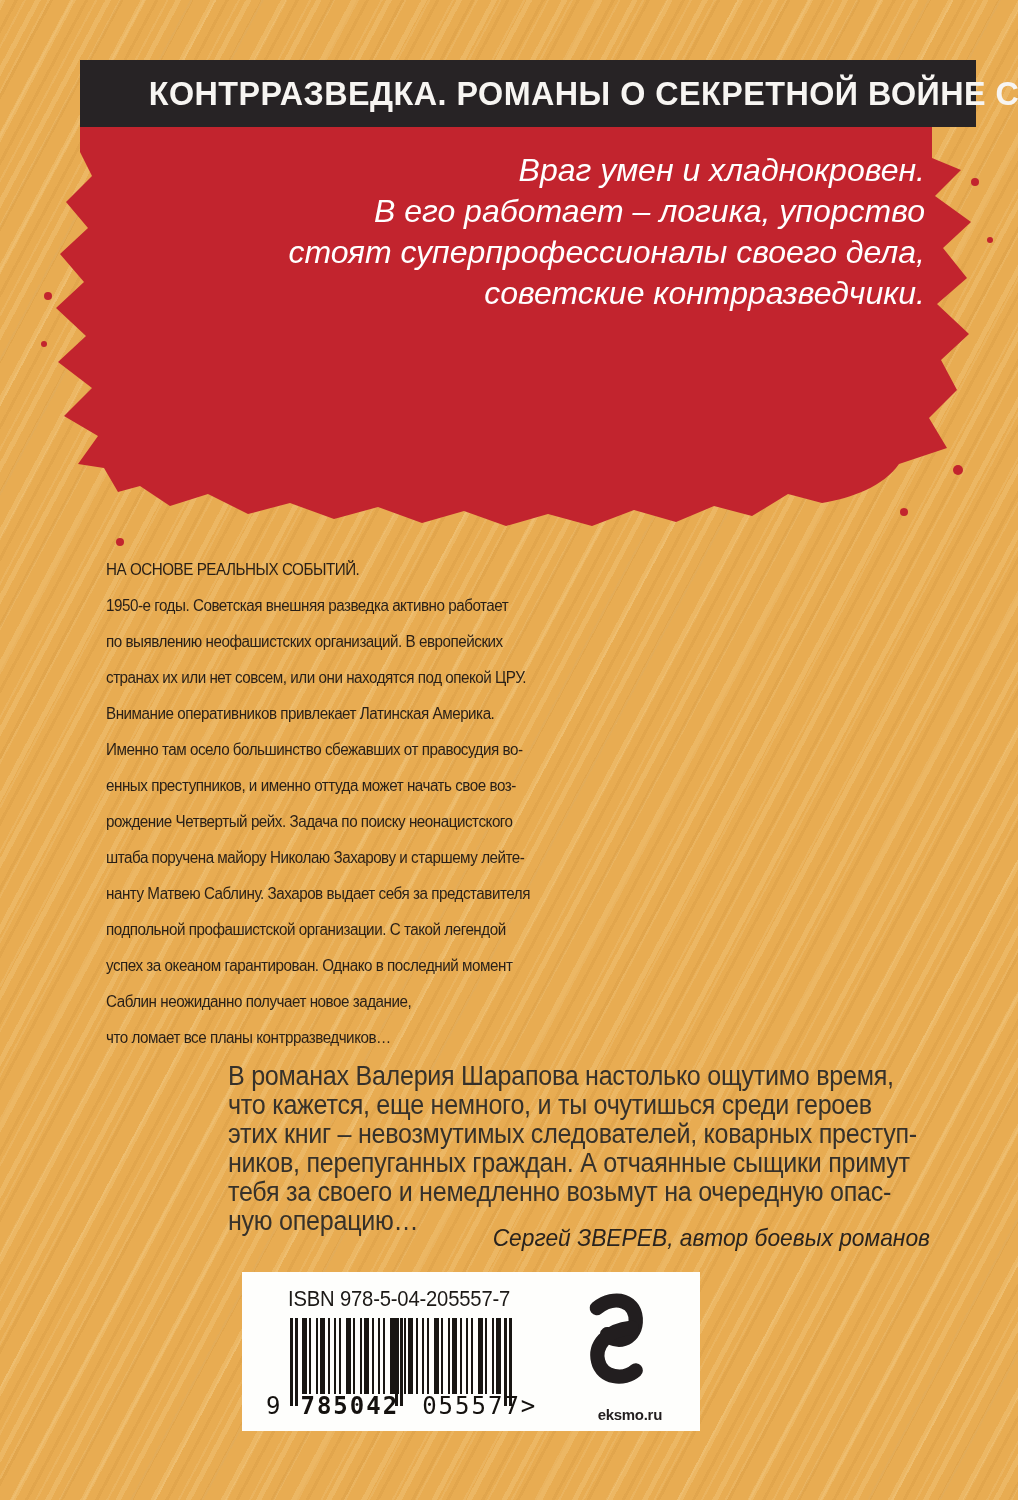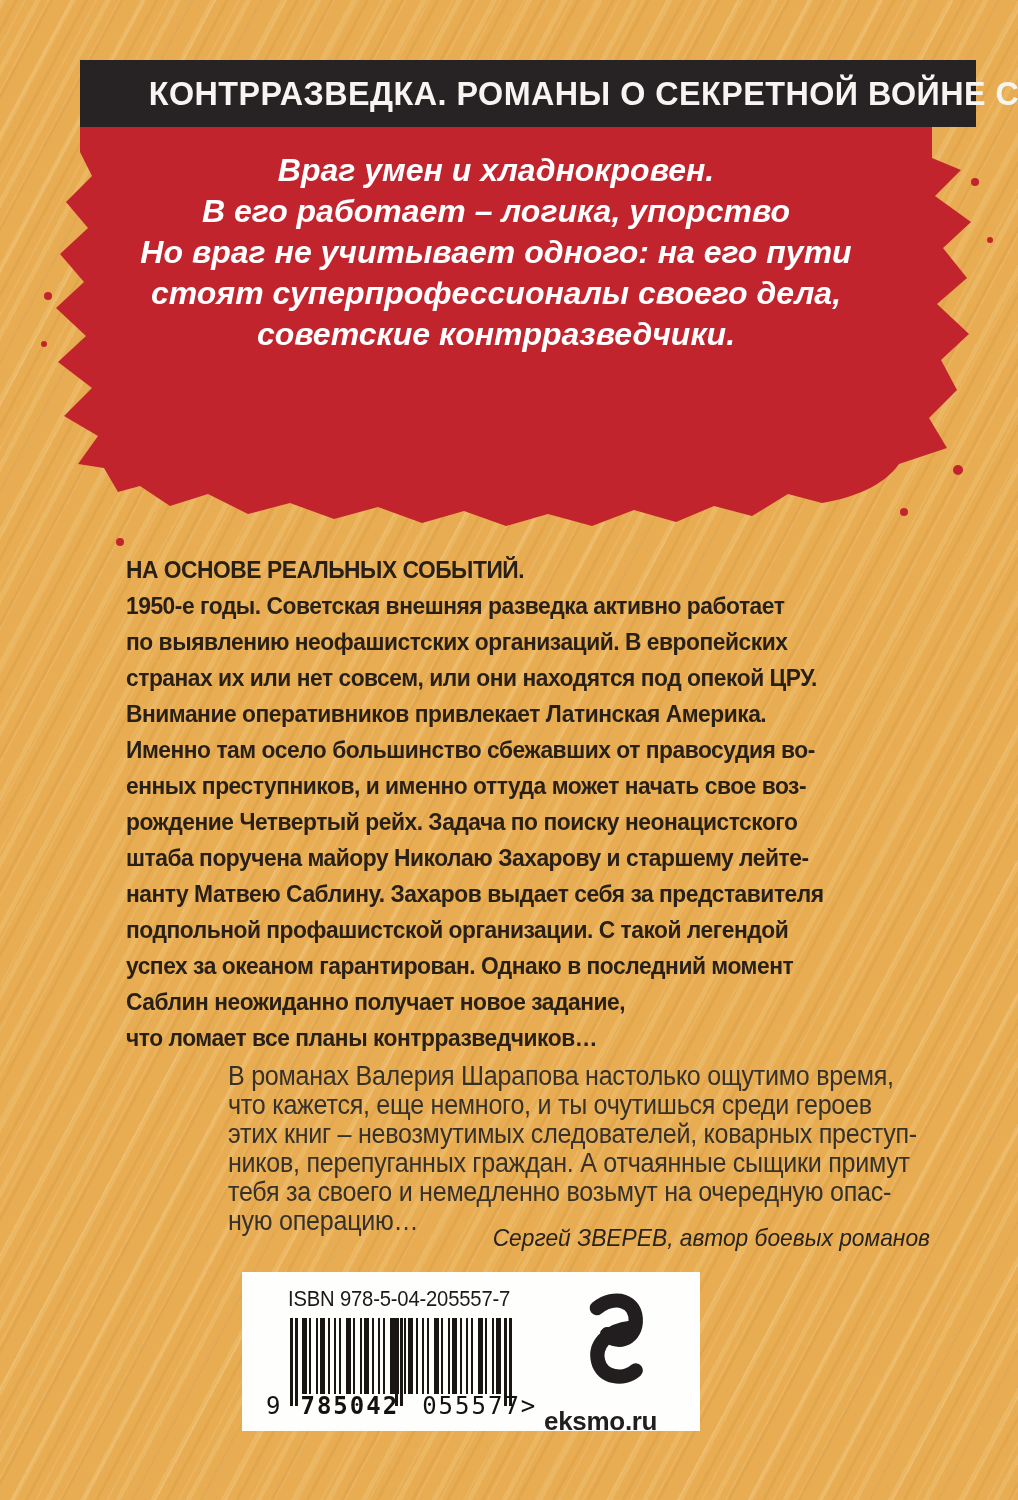--- a/index.html
+++ b/index.html
@@ -23,31 +23,30 @@
     display:flex;align-items:center;padding-left:44px;
   }
   .series-banner span{
     color:#f7f5f2;font-size:34px;font-weight:700;letter-spacing:.5px;
     transform:scaleX(.95);white-space:nowrap;
   }
   
   .red-blob{position:absolute;left:0;top:0;width:1018px;height:560px;}
   
   .tagline{
-    position:absolute;left:80px;top:150px;width:832px;
-    text-align:center;color:#ffffff;
-    font-weight:700;font-style:italic;font-size:32px;line-height:41px;
+    position:absolute;left:93px;top:150px;width:832px;
+    text-align:right;color:#ffffff;
+    font-weight:400;font-style:italic;font-size:32px;line-height:41px;
   }
   .tagline div{white-space:nowrap;}
   
   .synopsis{
     position:absolute;left:106px;top:552px;width:860px;
-    color:#281f17;font-weight:700;font-size:24px;line-height:36px;
+    color:#281f17;font-weight:400;font-size:16px;line-height:36px;
     letter-spacing:-0.5px;
-    margin-left:20px;
   }
   .synopsis div{white-space:nowrap;transform:scaleX(.95);transform-origin:0 50%;}
   
   .review{
     position:absolute;left:228px;top:1062px;width:704px;
     color:#36312a;font-weight:400;font-size:27px;line-height:29px;
     letter-spacing:-0.3px;
   }
   .review div{white-space:nowrap;transform:scaleX(.93);transform-origin:0 50%;}
   .attribution{
@@ -83,22 +82,22 @@
     position:absolute;left:24px;top:120px;width:268px;
     display:flex;align-items:baseline;
     font-family:"DejaVu Sans Mono","Liberation Mono",monospace;
     font-size:24px;color:#14110e;
   }
   .digits .grp1{margin-left:20px;letter-spacing:2px;font-weight:bold;}
   .digits .grp2{margin-left:23px;letter-spacing:2px;}
   .digits .arrow{margin-left:auto;}
   .eksmo-logo{position:absolute;left:334px;top:18px;width:78px;height:96px;}
   .publisher-url{
-    position:absolute;left:302px;top:134px;width:110px;text-align:left;
-    color:#221e1f;font-weight:700;font-size:26px;letter-spacing:-0.3px;
+    position:absolute;left:310px;top:134px;width:110px;text-align:right;
+    color:#221e1f;font-weight:700;font-size:15px;letter-spacing:-0.3px;
   }
 </style>
 </head>
 <body>
 
 <div class="page">
 
   <svg class="red-blob" viewBox="0 0 1018 560" xmlns="http://www.w3.org/2000/svg" aria-hidden="true">
     <path fill="#c2242e" d="M80 125 H932 V158 L961 170 L935 196 L971 222 L943 248 L967 278 L937 304 L969 334 L941 360 L957 390 L929 418 L947 448 L899 464 C884 486 852 498 822 503 L788 494 L752 516 L714 506 L676 522 L634 510 L592 526 L548 514 L506 526 L464 511 L422 523 L378 507 L334 519 L290 503 L248 514 L208 494 L170 506 L140 486 L118 492 L104 468 L78 464 L98 436 L64 416 L92 388 L58 362 L86 336 L56 308 L84 282 L60 254 L88 228 L66 202 L92 176 L80 152 Z"></path>
     <circle fill="#c2242e" cx="975" cy="182" r="4"></circle>
@@ -110,21 +109,20 @@
     <circle fill="#c2242e" cx="904" cy="512" r="4"></circle>
   </svg>
 
   <div class="series-banner">
     <span>КОНТРРАЗВЕДКА. РОМАНЫ О СЕКРЕТНОЙ ВОЙНЕ СССР</span>
   </div>
 
   <div class="tagline">
     <div>Враг умен и хладнокровен.</div>
     <div>В его работает – логика, упорство</div>
-    <div>Но враг не учитывает одного: на его пути</div>
     <div>стоят суперпрофессионалы своего дела,</div>
     <div>советские контрразведчики.</div>
   </div>
 
   <div class="synopsis">
     <div>НА ОСНОВЕ РЕАЛЬНЫХ СОБЫТИЙ.</div>
     <div>1950-е годы. Советская внешняя разведка активно работает</div>
     <div>по выявлению неофашистских организаций. В европейских</div>
     <div>странах их или нет совсем, или они находятся под опекой ЦРУ.</div>
     <div>Внимание оперативников привлекает Латинская Америка.</div>

